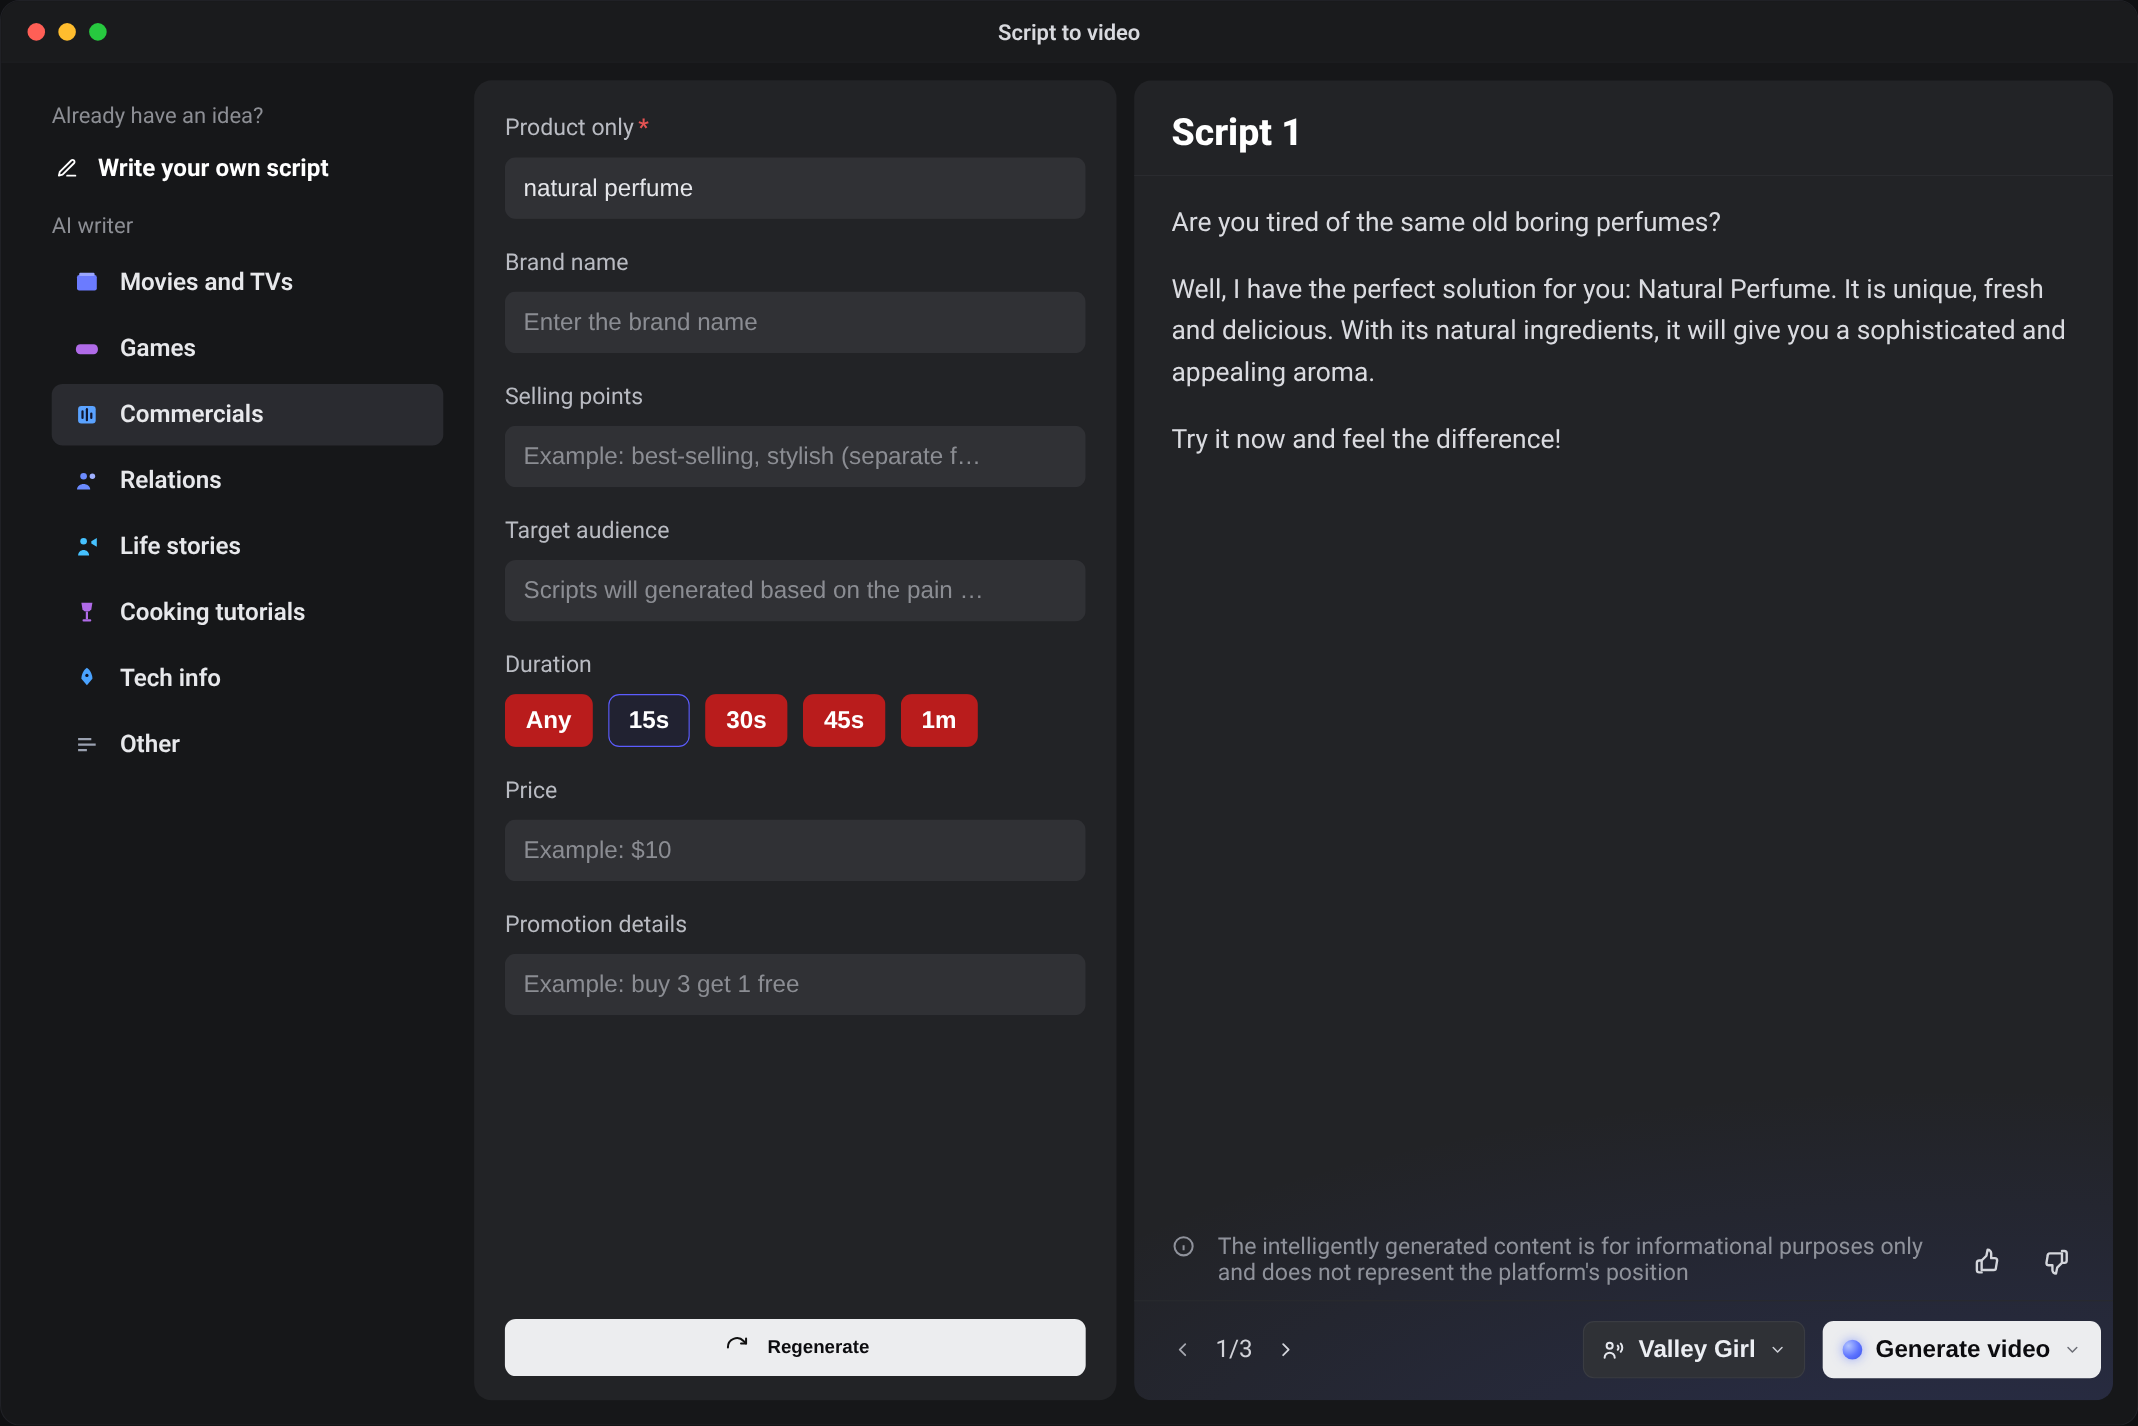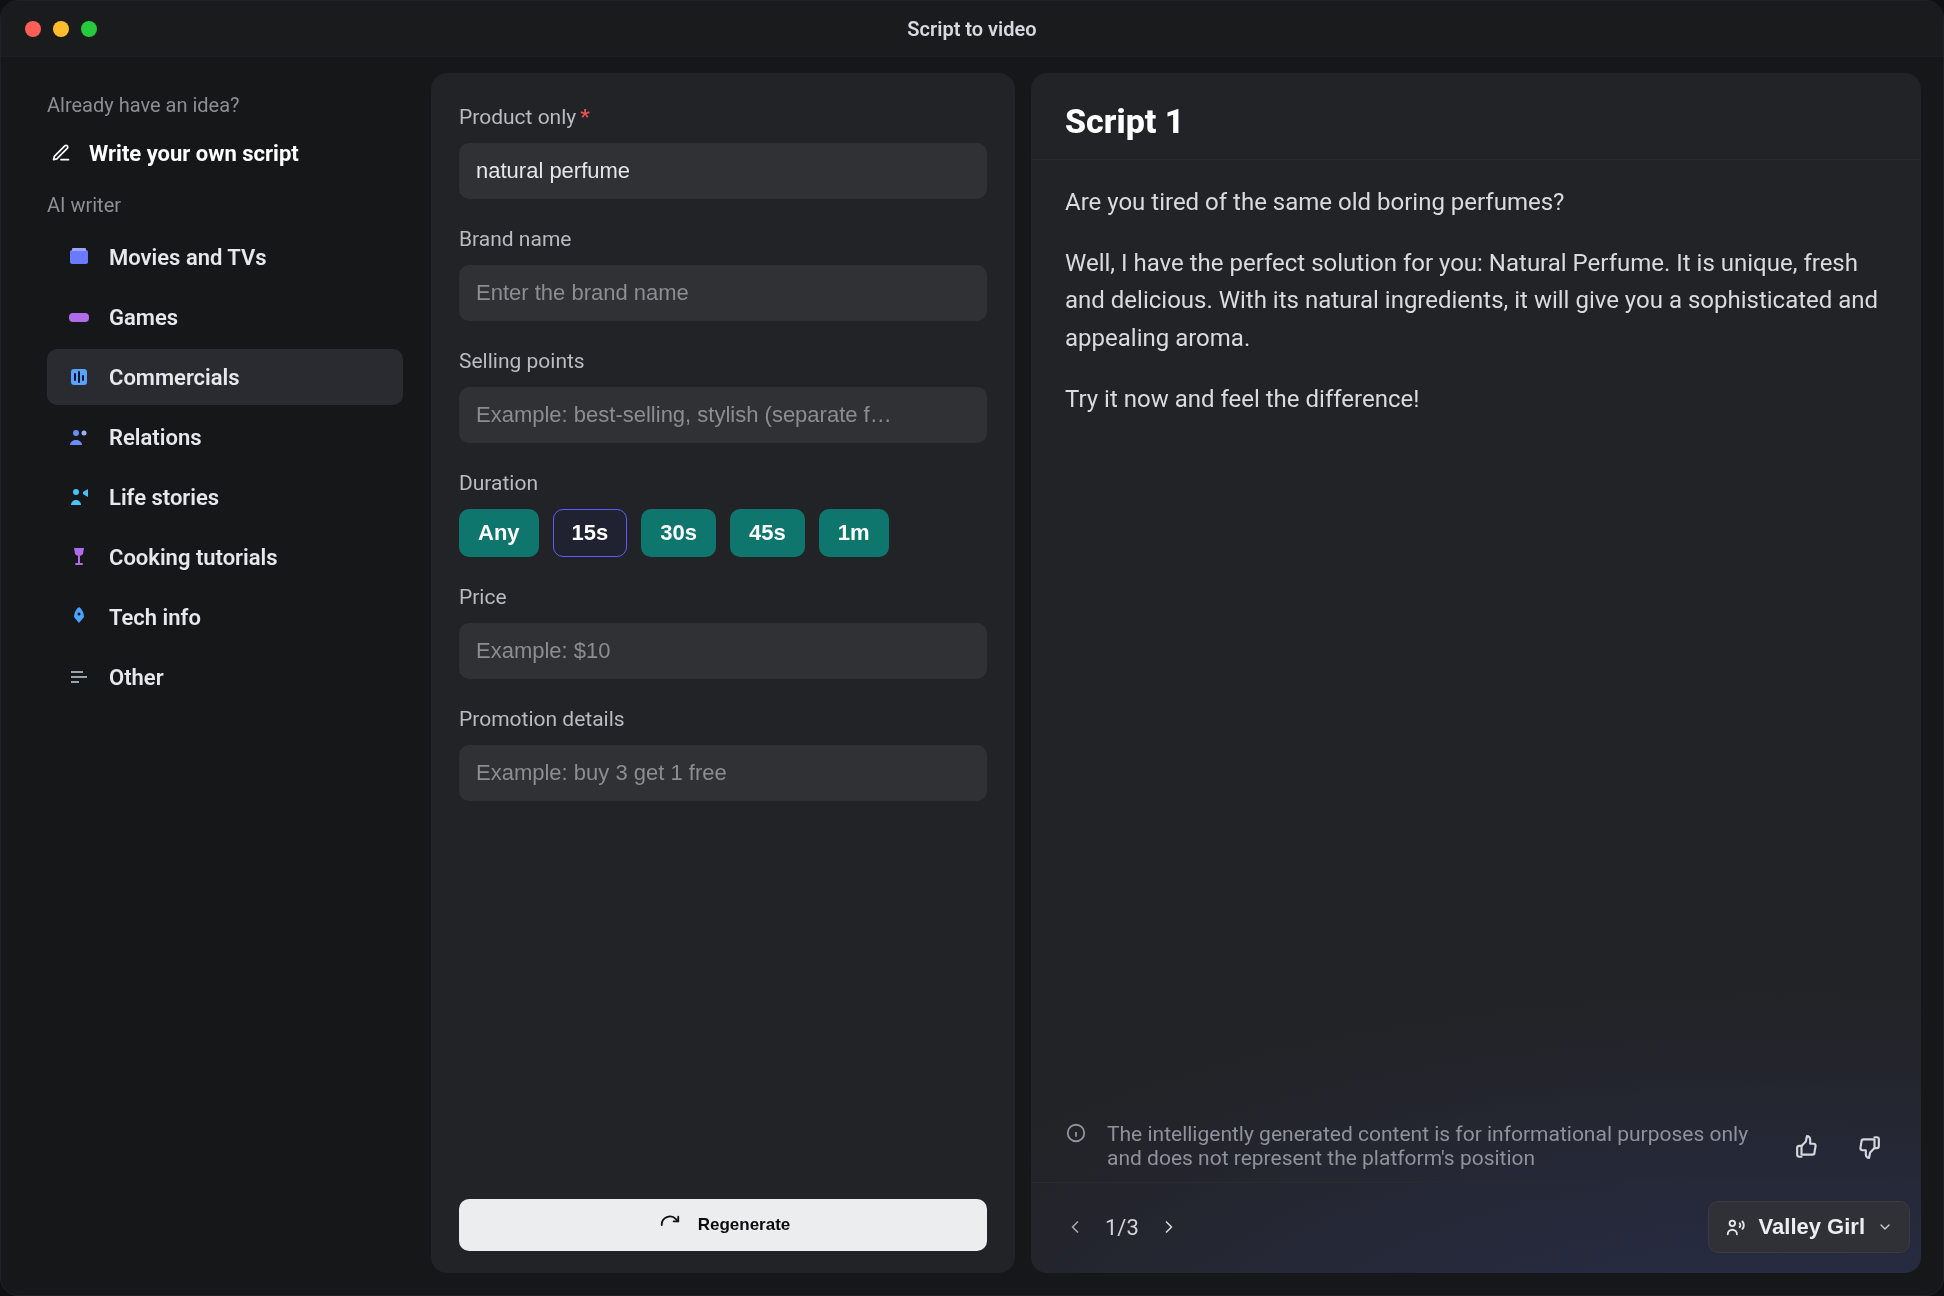--- a/index.html
+++ b/index.html
@@ -133,21 +133,21 @@
     font-size: 22px;
   }
   .input::placeholder { color: #8b8d93; }
   .group { display: flex; flex-direction: column; margin-bottom: 18px; }
   .duration-row { display: flex; flex-wrap: wrap; gap: 14px; margin-top: 14px; }
   .chip {
     display: inline-flex; align-items: center; justify-content: center;
     height: 48px; min-width: 70px; padding: 0 18px;
     border-radius: 10px;
     border: 1px solid transparent;
-    background: #0f766e;
+    background: #b91c1c;
     color: var(--white); font-size: 22px; font-weight: 600;
     cursor: pointer;
   }
   .chip.active { background: #212231; border-color: var(--chip-active); color: #ffffff; }
   .form-footer { margin-top: auto; }
   .regen-btn {
     width: 100%; height: 52px;
     display: inline-flex; align-items: center; justify-content: center; gap: 14px;
     background: var(--light-btn);
     color: var(--light-btn-text);
@@ -339,20 +339,24 @@
       <div class="group">
         <div class="field-label">Brand name</div>
         <input class="input" placeholder="Enter the brand name" style="">
       </div>
 
       <div class="group">
         <div class="field-label">Selling points</div>
         <input class="input" placeholder="Example: best-selling, stylish (separate f…" style="">
       </div>
 
+      <div class="group">
+        <div class="field-label">Target audience</div>
+        <input class="input" placeholder="Scripts will generated based on the pain …" style="">
+      </div>
 
       <div class="group">
         <div class="field-label">Duration</div>
         <div class="duration-row">
           <button class="chip">Any</button>
           <button class="chip active">15s</button>
           <button class="chip">30s</button>
           <button class="chip">45s</button>
           <button class="chip">1m</button>
         </div>
@@ -440,17 +444,26 @@
                   <path d="M19 6c2 2 2 6 0 8"></path>
                 </svg>
             </span>
             <span>Valley Girl</span>
             <span>
               <svg class="chev-svg" width="16" height="16" viewBox="0 0 24 24" fill="none" stroke="#cfd1d8" stroke-width="2" stroke-linecap="round" stroke-linejoin="round">
                   <polyline points="6 9 12 15 18 9"></polyline>
                 </svg>
             </span>
           </button>
+          <button class="gen-btn">
+            <span class="gem"></span>
+            <span>Generate video</span>
+            <span class="chev">
+              <svg class="chev-svg" width="16" height="16" viewBox="0 0 24 24" fill="none" stroke="#6b6d75" stroke-width="2" stroke-linecap="round" stroke-linejoin="round">
+                  <polyline points="6 9 12 15 18 9"></polyline>
+                </svg>
+            </span>
+          </button>
         </div>
       </div>
     </section>
   </div>
 </div>
 
 </body></html>

